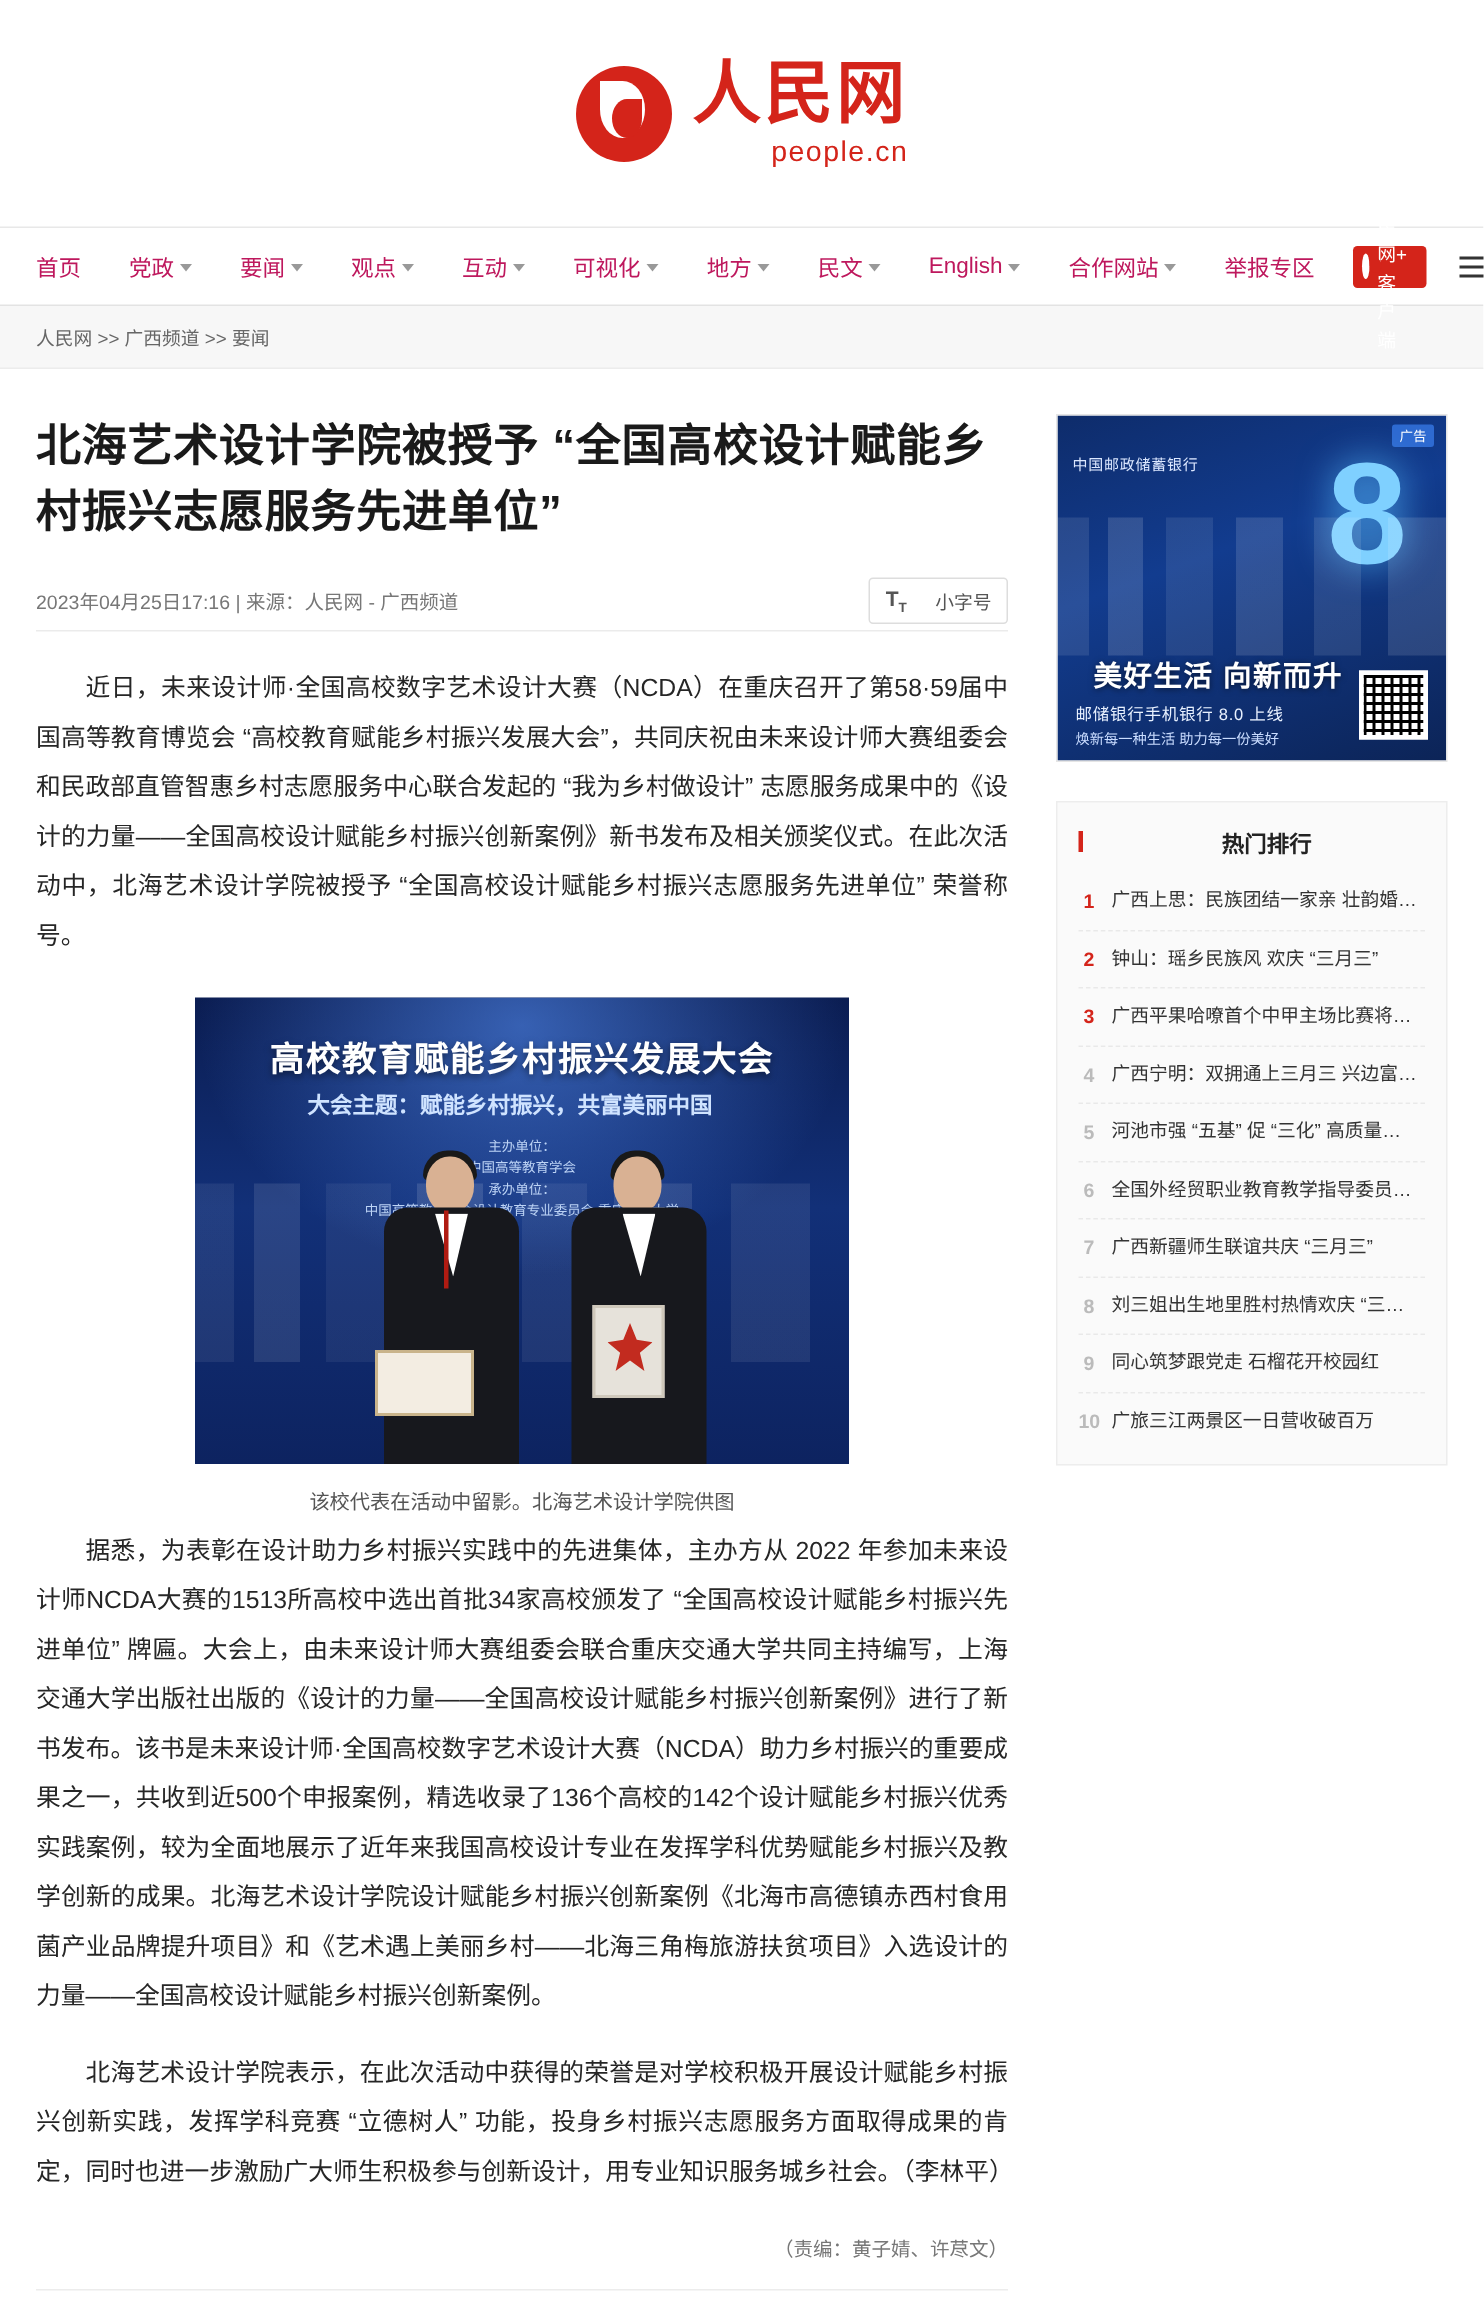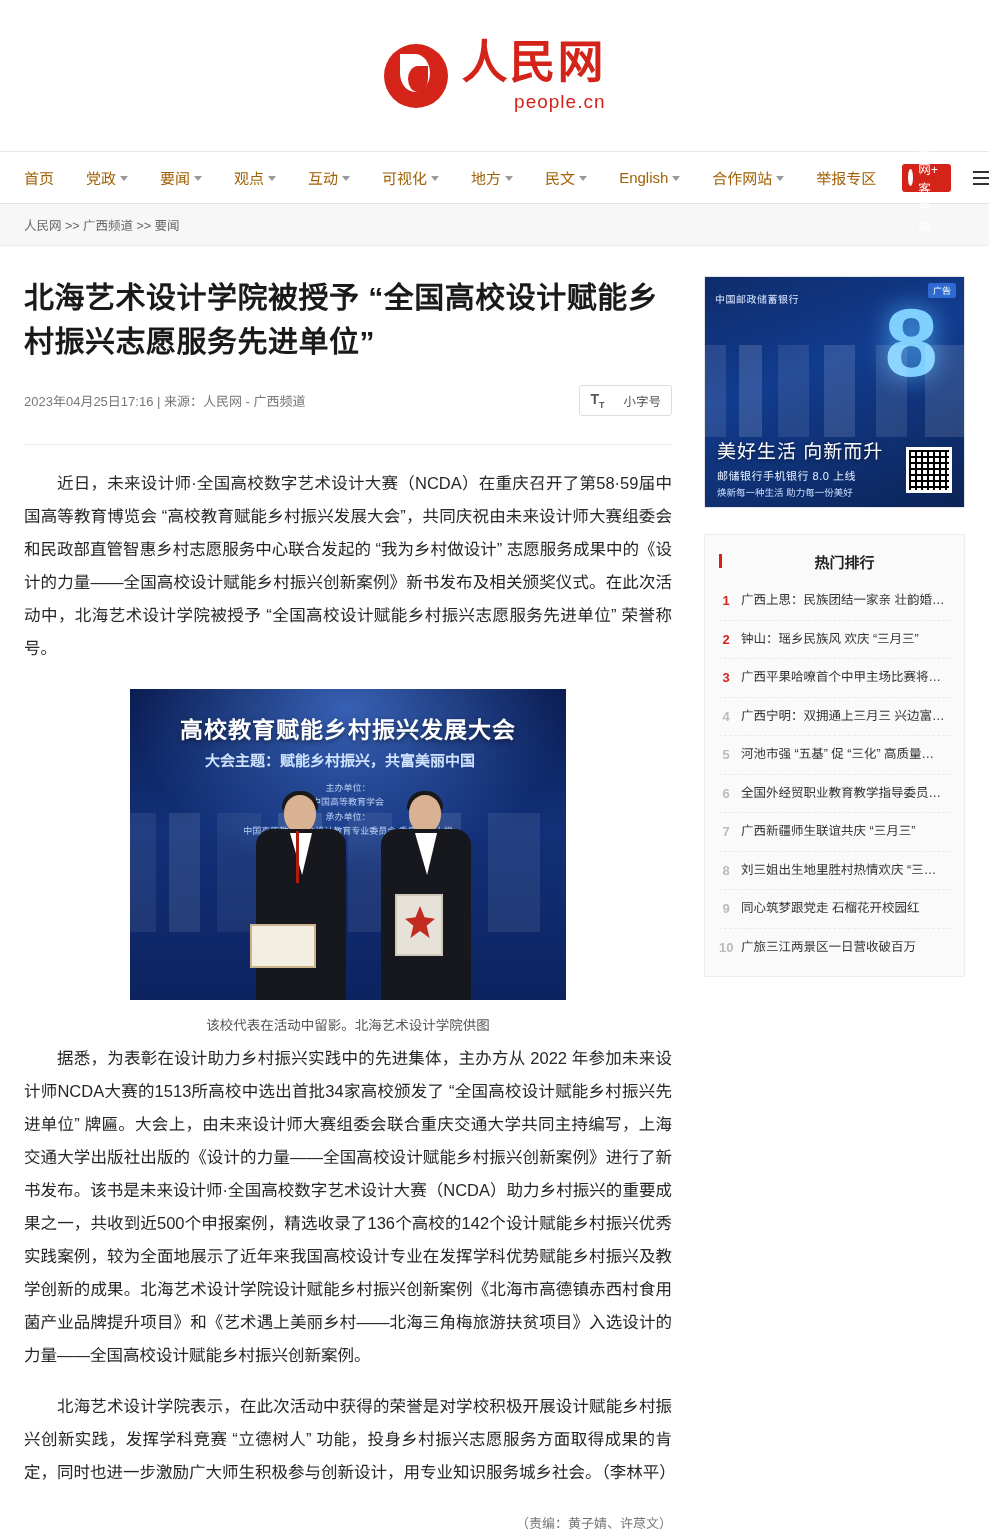--- a/index.html
+++ b/index.html
@@ -52,21 +52,21 @@
   .nav {
     height: 52px;
     border-bottom: 1px solid #e3e3e3;
     display: flex; align-items: center;
     padding: 0 20px;
     font-size: 15px;
     background: #fff;
   }
   .nav-item {
     padding: 0 16px;
-    color: #a16207;
+    color: #be185d;
     white-space: nowrap;
     cursor: pointer;
     display: flex; align-items: center; gap: 4px;
   }
   .nav-item:first-child { padding-left: 4px; }
   .caret {
     display: inline-block;
     width: 0; height: 0;
     border-left: 4px solid transparent;
     border-right: 4px solid transparent;
@@ -119,21 +119,21 @@
     font-size: 30px;
     line-height: 1.45;
     margin: 30px 0 22px 0;
     font-weight: bold;
     color: #1a1a1a;
     letter-spacing: 0.5px;
   }
   .meta-row {
     display: flex; align-items: center; justify-content: space-between;
     border-bottom: 1px solid #ebebeb;
-    padding-bottom: 28px;
+    padding-bottom: 4px;
     margin-bottom: 22px;
   }
   .meta-text { font-size: 13px; color: #777; }
   .fontsize-btn {
     border: 1px solid #ddd; border-radius: 3px;
     font-size: 12.5px; color: #555;
     padding: 5px 10px;
     display: flex; align-items: center; gap: 19px;
     cursor: pointer;
     background: #fff;
@@ -250,21 +250,21 @@
   }
 
   
   .ad {
     width: 261px; height: 232px;
     background: linear-gradient(160deg,#0e2c6b 0%, #123c8f 40%, #0c2457 100%);
     position: relative; overflow: hidden;
     border: 1px solid #e5e5e5;
   }
   .ad-top {
-    position:absolute; top:14px; left:10px;
+    position:absolute; top:24px; left:10px;
     color:#dbe7ff; font-size:10px; letter-spacing:.5px;
   }
   .ad-flag {
     position:absolute; top:6px; right:8px;
     background:#2e6ad1; color:#fff; font-size:9px; padding:1px 5px; border-radius:2px;
   }
   .ad-eight {
     position:absolute; right: 26px; top: 18px;
     font-size: 96px; font-weight: bold; color: #7fd0ff;
     text-shadow: 0 0 24px rgba(90,190,255,.8);
@@ -275,22 +275,22 @@
     background:
       linear-gradient(to right,
        rgba(255,255,255,.10) 0 8%, transparent 8% 13%,
        rgba(255,255,255,.14) 13% 22%, transparent 22% 28%,
        rgba(255,255,255,.09) 28% 40%, transparent 40% 46%,
        rgba(255,255,255,.13) 46% 58%, transparent 58% 66%,
        rgba(255,255,255,.10) 66% 78%, transparent 78% 85%,
        rgba(255,255,255,.12) 85% 100%);
   }
   .ad-headline {
-    position:absolute; bottom: 44px; left: 12px;
-    color:#fff; font-size: 19px; font-weight: normal; letter-spacing:1px;
+    position:absolute; bottom: 44px; left: 24px;
+    color:#fff; font-size: 19px; font-weight: bold; letter-spacing:1px;
     text-shadow: 0 1px 4px rgba(0,0,0,.6);
   }
   .ad-line2 {
     position:absolute; bottom: 24px; left: 12px; right: 60px;
     color:#e8f1ff; font-size: 11px; letter-spacing: .5px; margin-top: 46px;
   }
   .ad-line3 {
     position:absolute; bottom: 8px; left: 12px;
     color:#c9dcff; font-size: 9.5px;
   }

